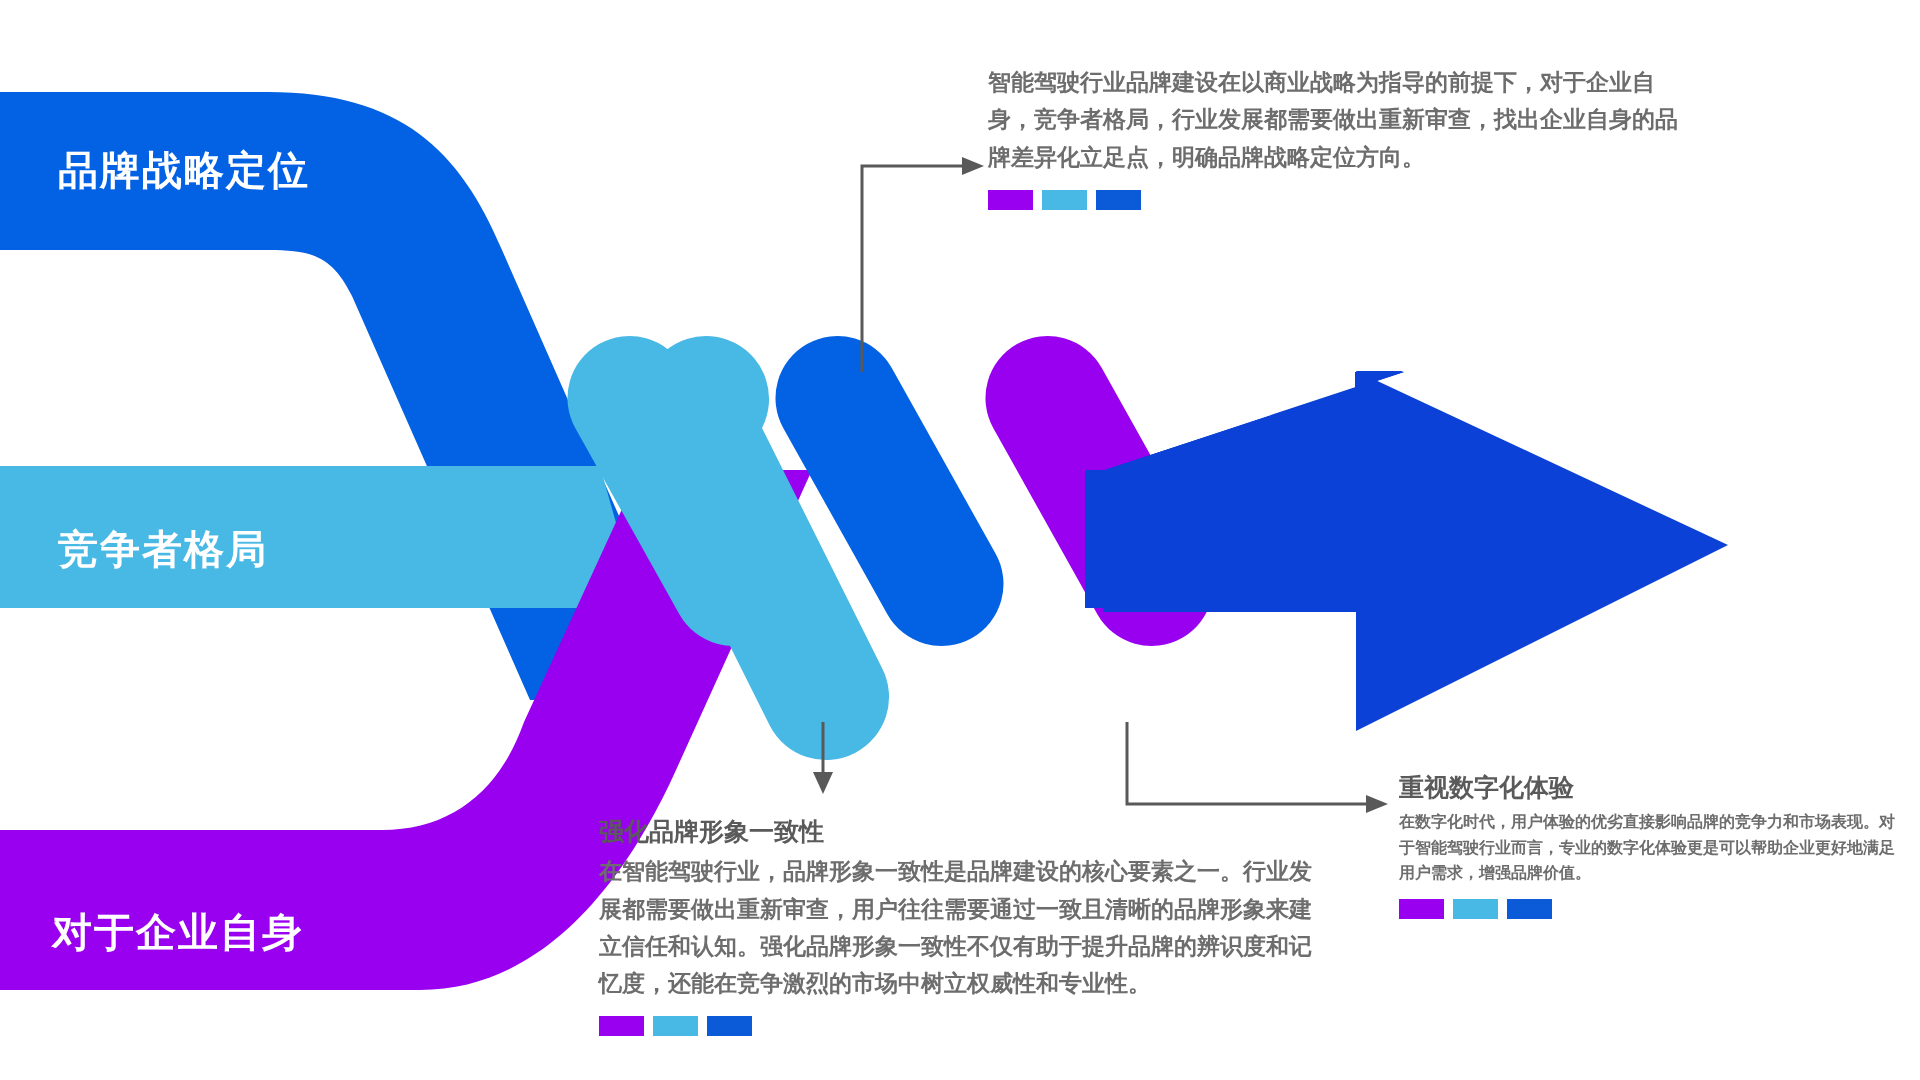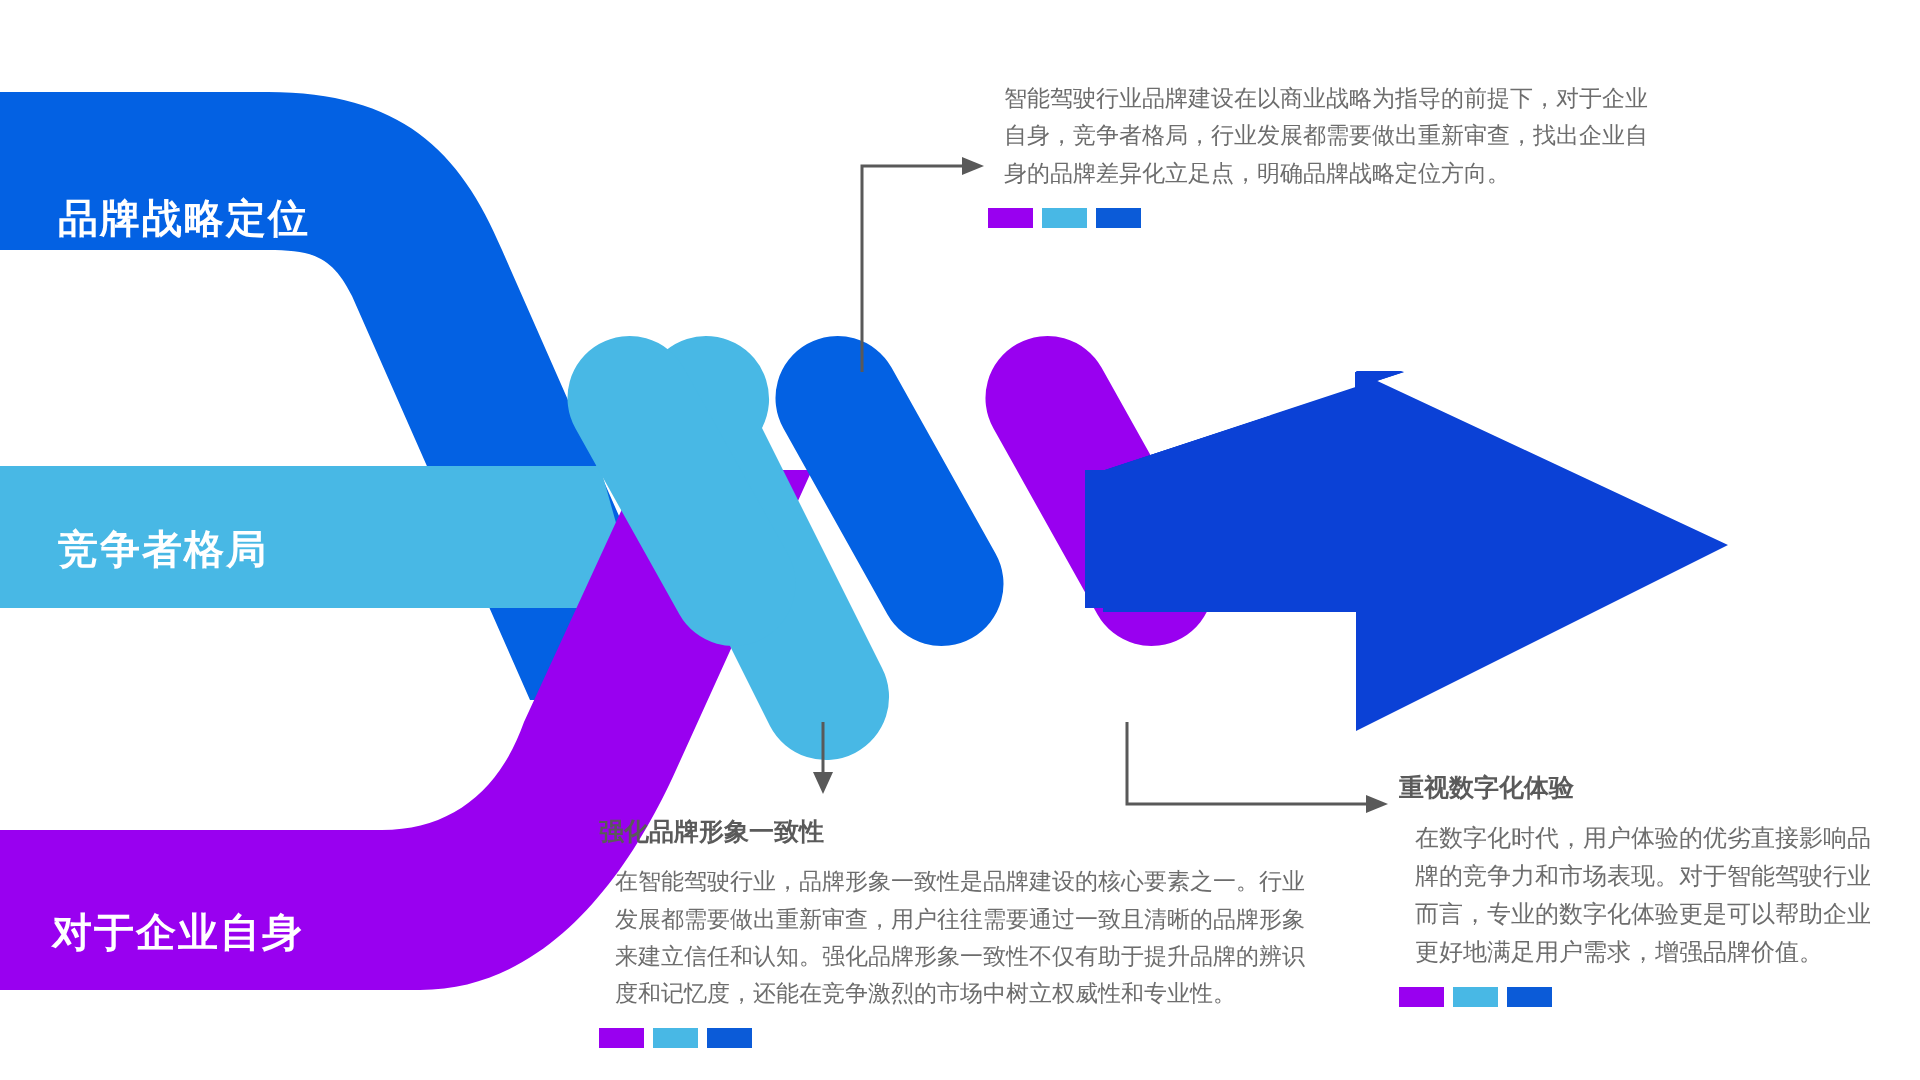--- a/index.html
+++ b/index.html
@@ -26,57 +26,57 @@
   }
   .band-label {
     position: absolute;
     color: #ffffff;
     font-size: 40px;
     font-weight: 700;
     letter-spacing: 2px;
     white-space: nowrap;
     pointer-events: none;
   }
-  #band-label-1 { left: 58px; top: 143px; margin-top: 48px; }
+  #band-label-1 { left: 58px; top: 143px; }
   #band-label-2 { left: 58px; top: 522px; }
   #band-label-3 { left: 52px; top: 905px; }
 
   .callout {
     position: absolute;
   }
   .callout-title {
     font-size: 25px;
     font-weight: 700;
     color: #5a5a5a;
     line-height: 1.25;
     margin: 0 0 6px 0;
     white-space: nowrap;
   }
   .callout-body {
     font-size: 23px;
-    font-weight: 400;
+    font-weight: 700;
     color: #6d6d6d;
     line-height: 1.62;
-    margin: 16px;
+    margin: 0;
   }
   .swatches {
     display: flex;
     gap: 9px;
     margin-top: 14px;
   }
   .swatch {
     width: 45px;
     height: 20px;
   }
 
   #callout-top    { left: 988px; top: 64px;  width: 690px; }
   #callout-bottom { left: 599px; top: 816px; width: 730px; }
   #callout-right  { left: 1399px; top: 772px; width: 500px; }
 
-  #callout-right .callout-body { font-size: 24px; line-height: 1.58; }
+  #callout-right .callout-body { font-size: 16px; line-height: 1.58; }
   #callout-bottom .callout-body { font-size: 23px; line-height: 1.62; }
 </style>
 </head>
 <body>
 
 <div id="stage">
 
   <svg id="art" viewBox="0 0 1920 1080" xmlns="http://www.w3.org/2000/svg">
 
     <path fill="#0361e3" d="M 0,92

